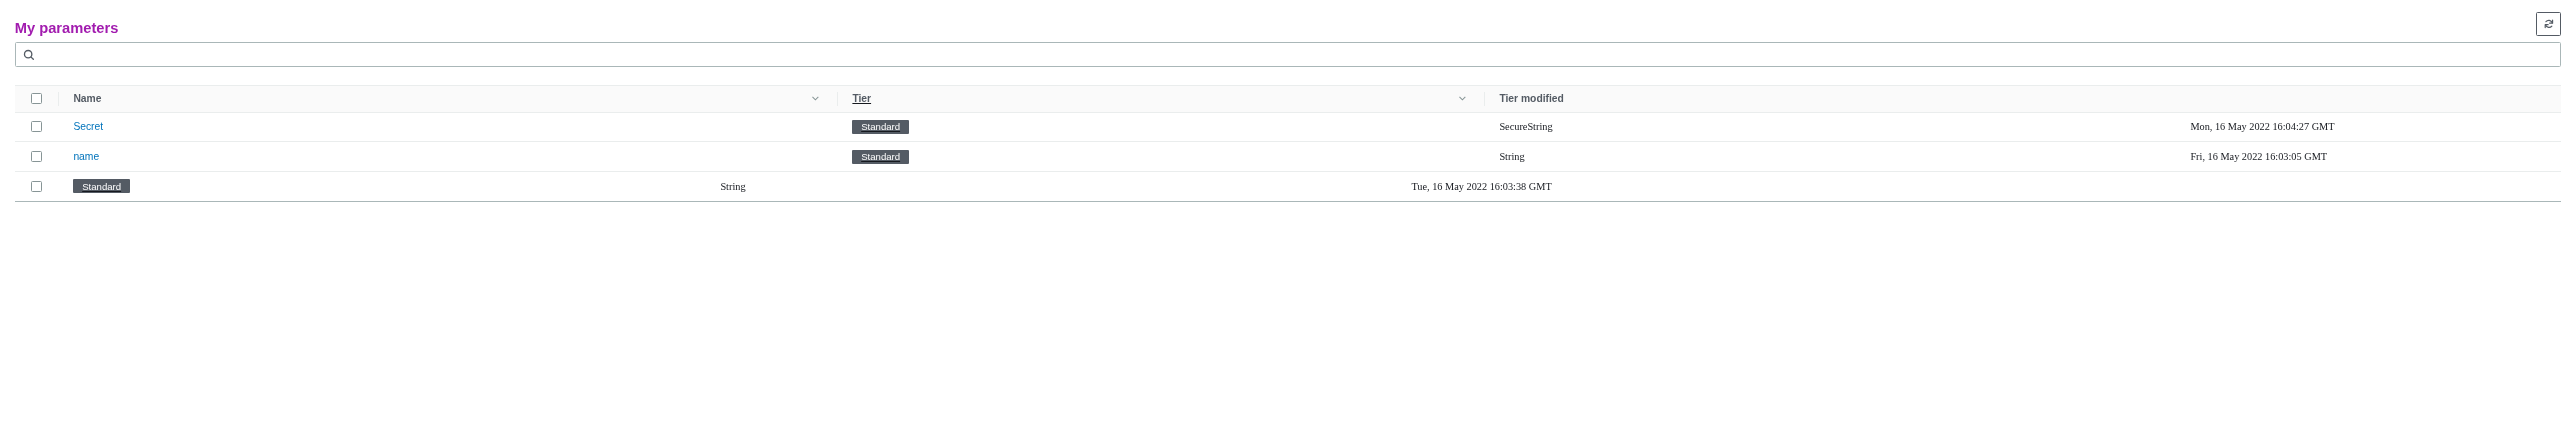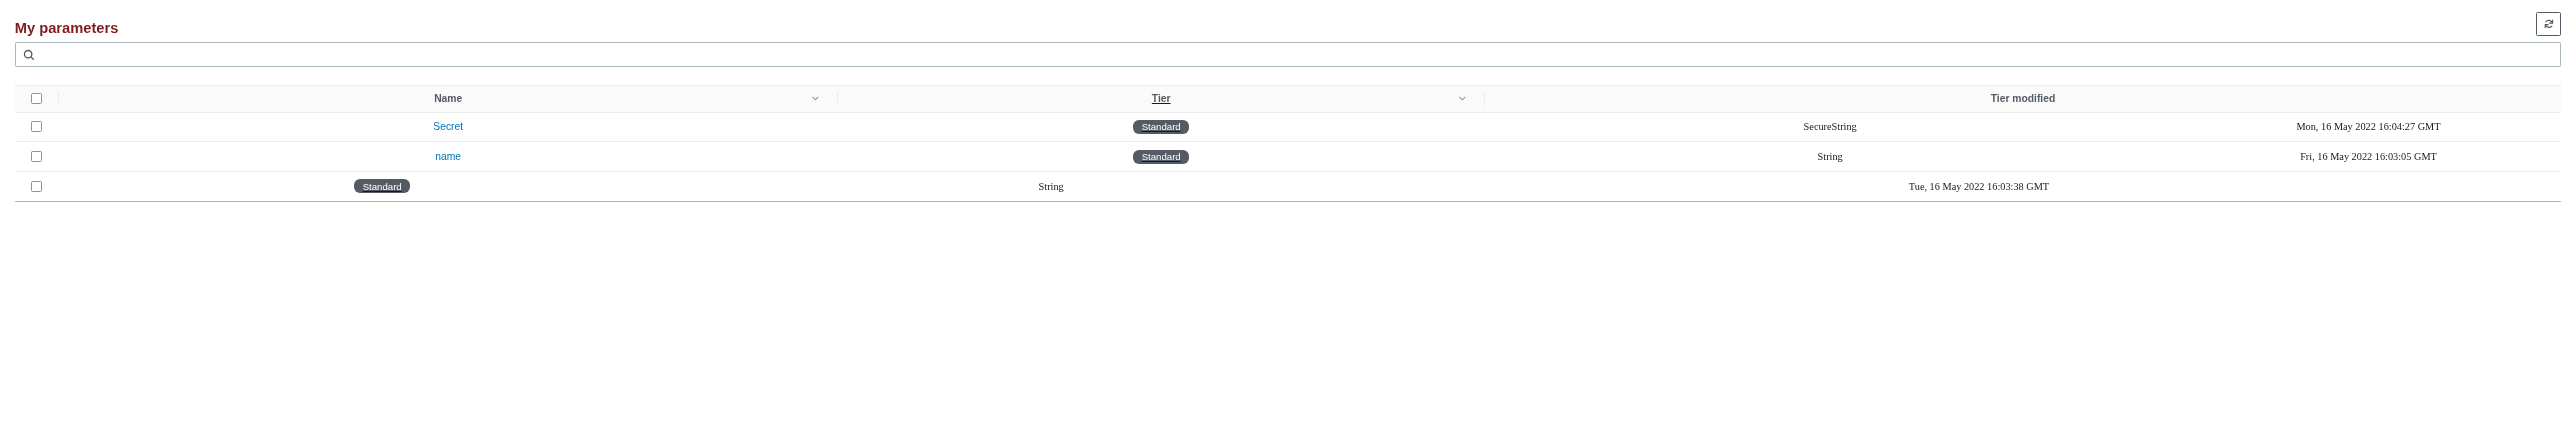--- a/index.html
+++ b/index.html
@@ -19,21 +19,21 @@
     }
     .header-row {
       display: flex;
       align-items: center;
       justify-content: space-between;
       padding: 11.8px 0 5.9px 0;
     }
     .page-title {
       font-size: 14.7px;
       font-weight: 700;
-      color: #7f1d1d;
+      color: #a21caf;
       margin-top: 8px;
     }
     .refresh-btn {
       border: 0.7px solid #545b64;
       border-radius: 1.5px;
       background: #fff;
       width: 25px;
       height: 23.5px;
       display: flex;
       align-items: center;
@@ -78,21 +78,20 @@
       padding: 7.4px 0;
     }
     .table-row:last-child {
       border-bottom: 1.5px solid #aab7b8;
     }
     .col {
       display: flex;
       align-items: center;
       padding: 0 14.7px;
       position: relative;
-      justify-content: center;
     }
     .col-checkbox {
       width: 44px;
       flex-shrink: 0;
       justify-content: center;
       padding: 0 7.4px;
     }
     .col-name {
       width: 779px;
       flex-shrink: 0;
@@ -135,21 +134,21 @@
       background: #fff;
       cursor: pointer;
     }
     .param-link {
       color: #0073bb;
       cursor: pointer;
     }
     .tier-badge {
       background: #545b64;
       color: #fff;
-      border-radius: 6px;
+      border-radius: 1px;
       padding: 1.5px 8.8px;
       font-size: 9.6px;
       display: inline-block;
     }
     .cell-text {
       color: #16191f;
       font-family: Liberation Serif, serif;
     }
     svg {
       display: block;

